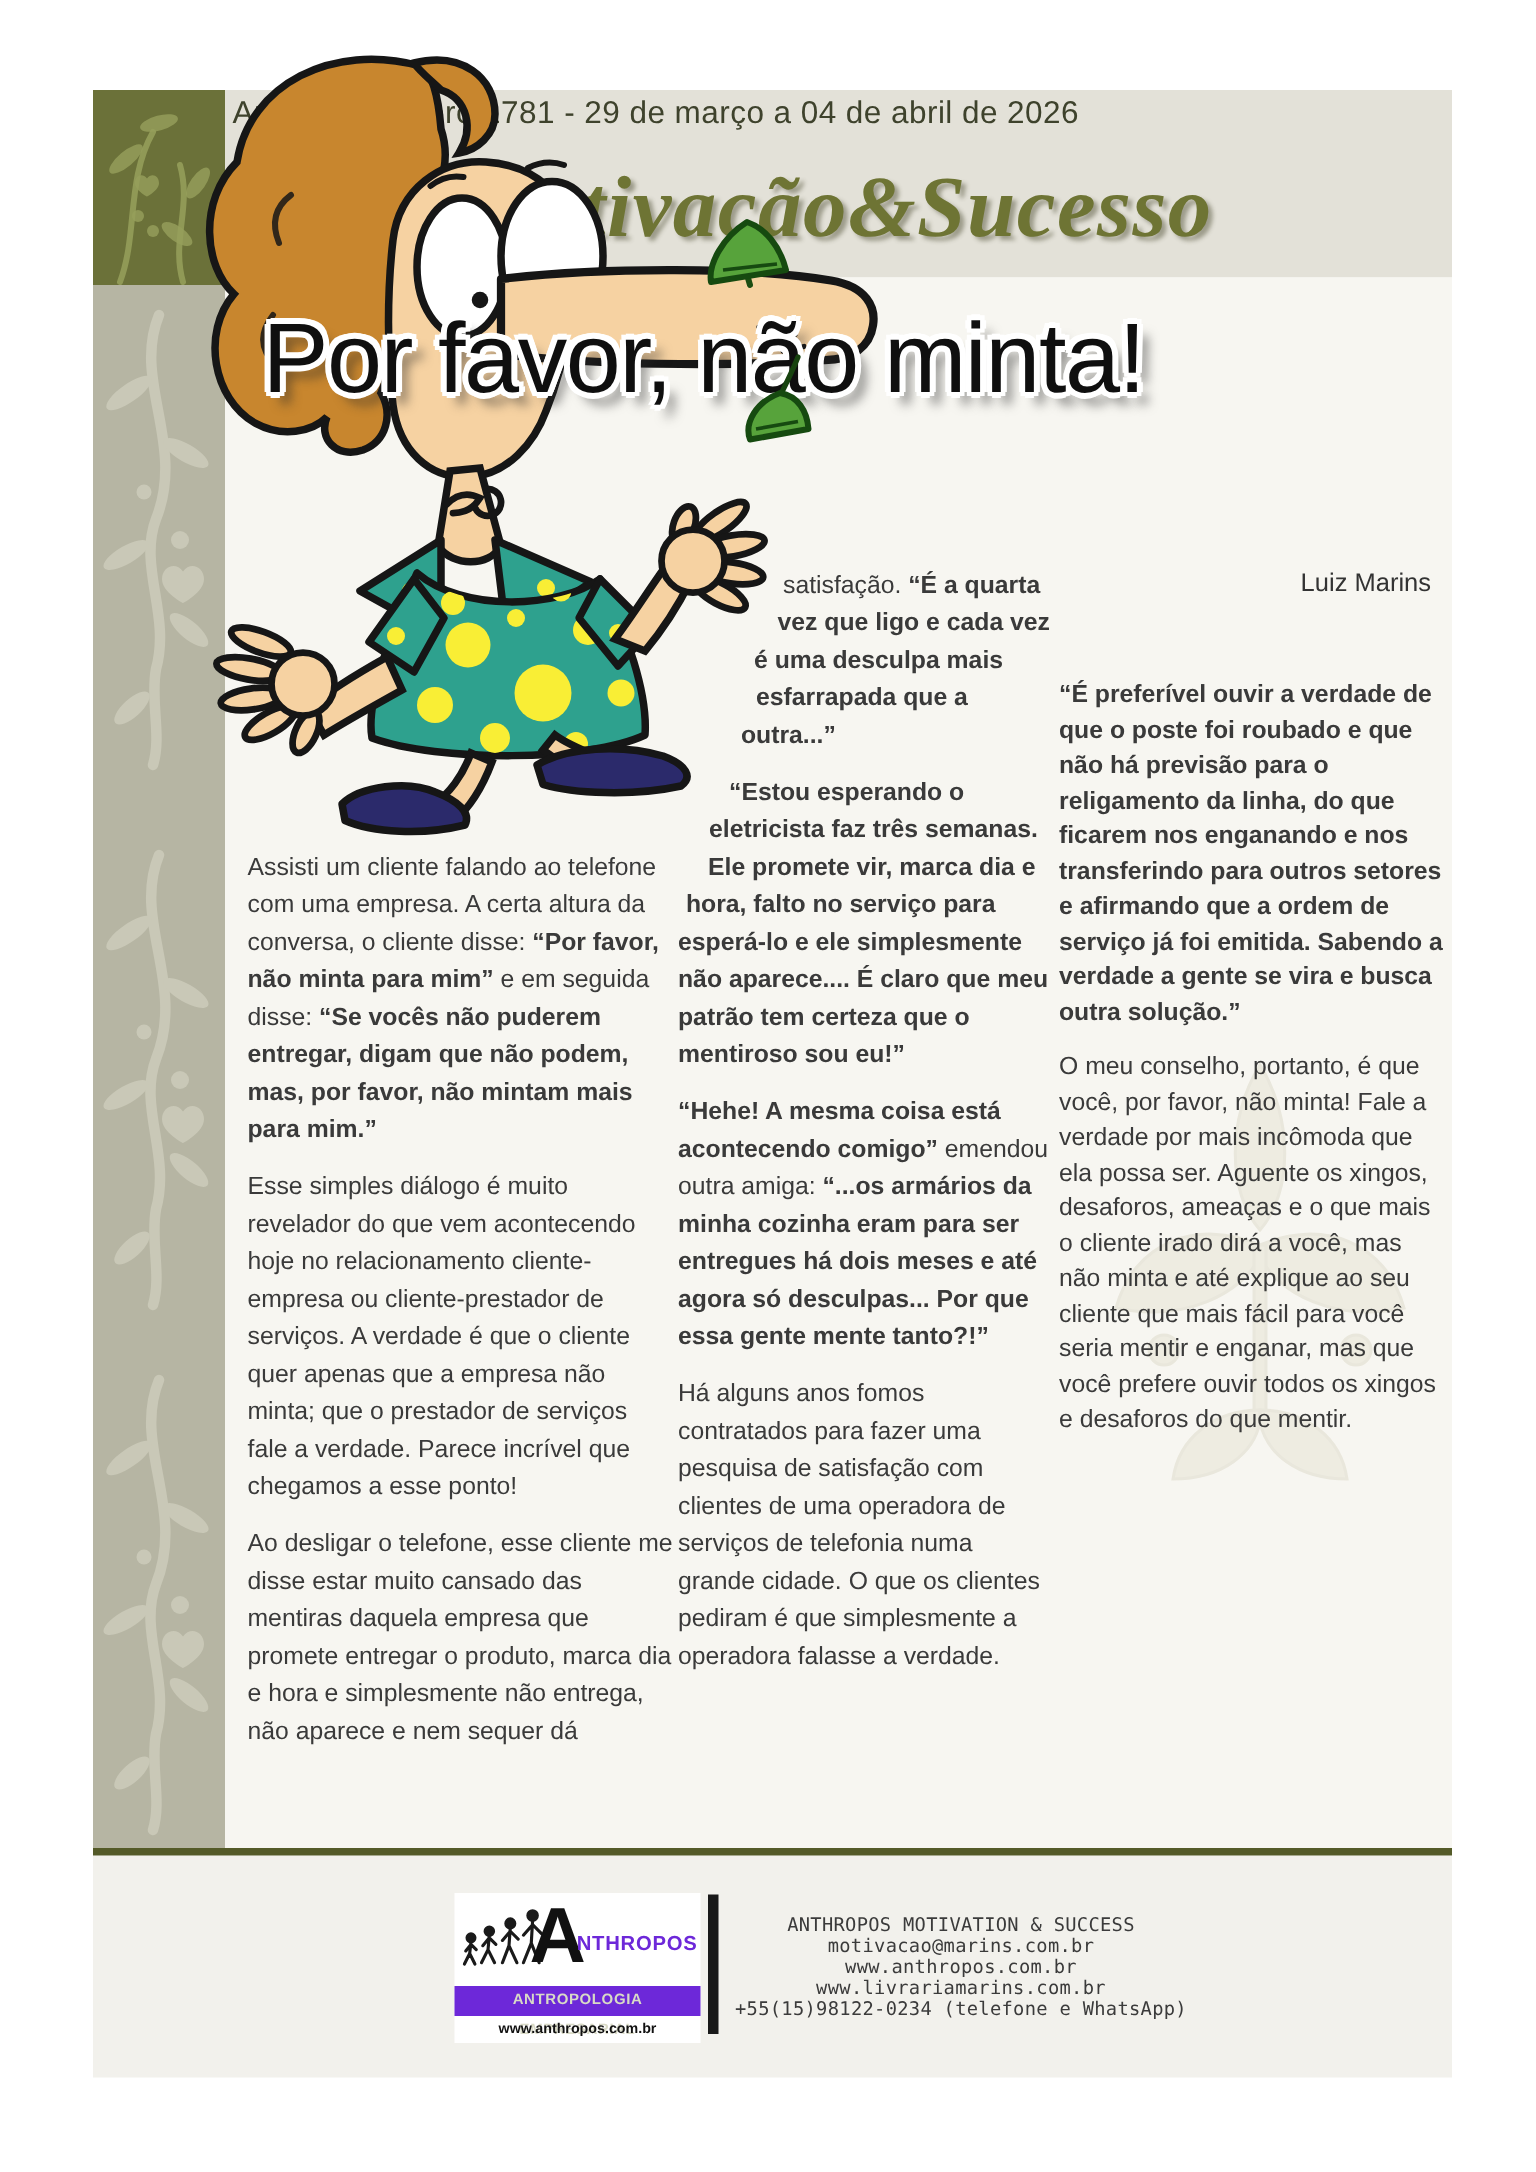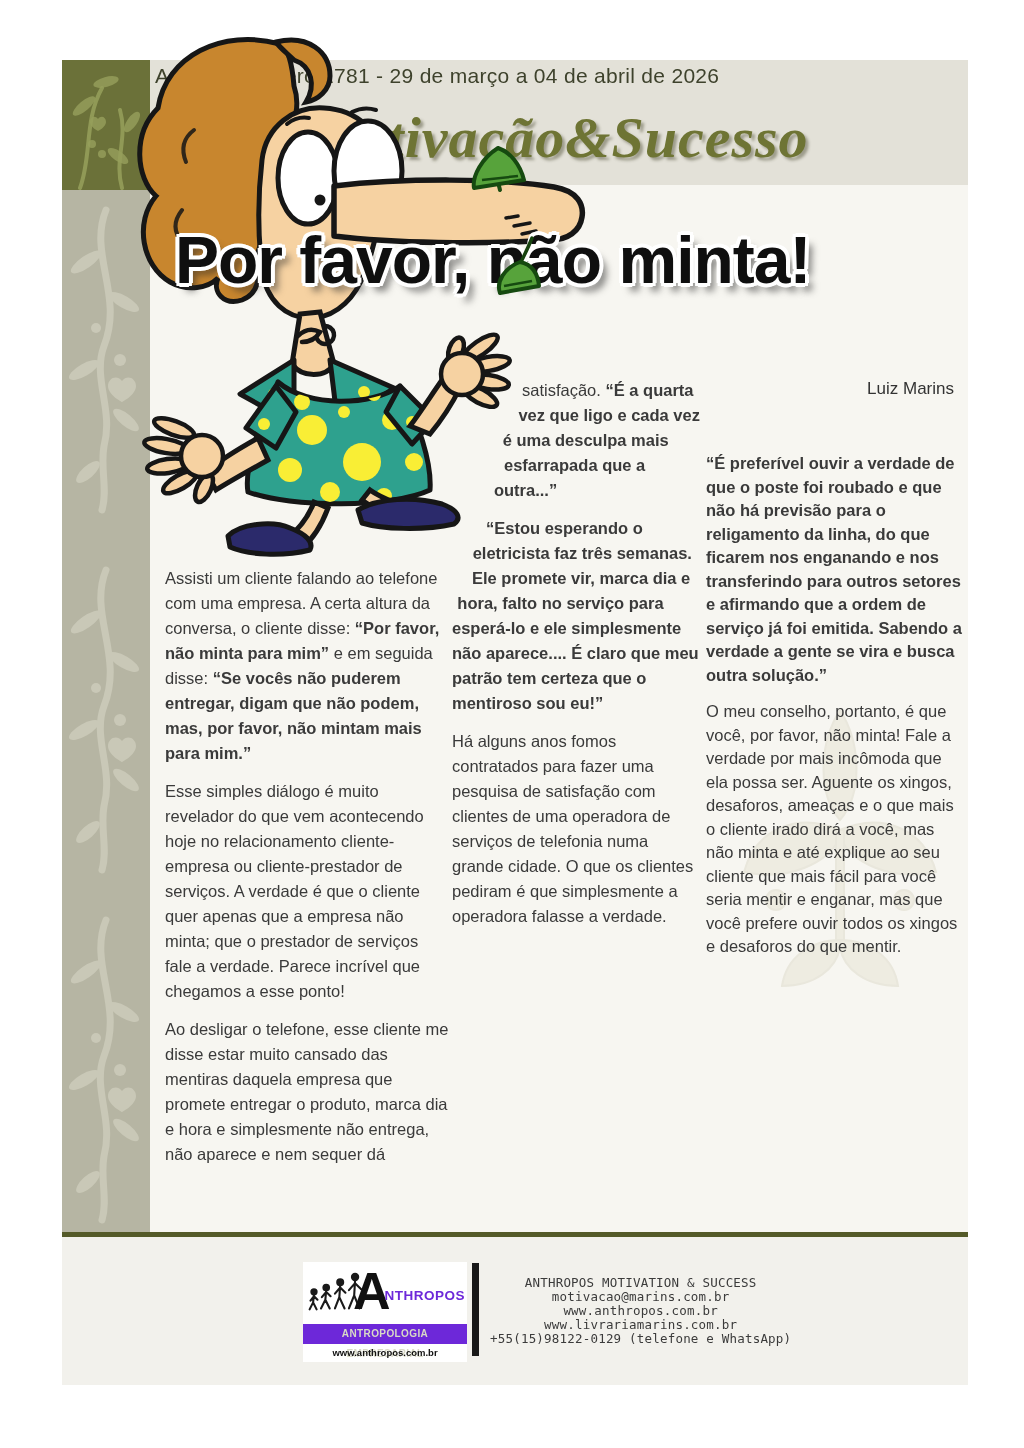--- a/index.html
+++ b/index.html
@@ -26,22 +26,22 @@
   .issue-line{position:absolute;left:155px;top:64px;z-index:1;
         font-size:21px;color:#3e422c;letter-spacing:.3px;}
   .cursive-title{position:absolute;left:305px;top:104px;z-index:1;
         font-family:"Liberation Serif",serif;font-style:italic;font-weight:700;
         font-size:58px;color:var(--olive-title,#6e7434);letter-spacing:1px;
         text-shadow:3px 3px 3px rgba(70,70,45,.45);white-space:nowrap;}
   .byline{position:absolute;right:70px;top:356px;z-index:1;
         font-size:17px;color:#333;margin-top:23px;}
 
   
-  .big-title{position:absolute;left:175px;top:222px;z-index:3;white-space:nowrap;
-        font-size:66px;font-weight:700;letter-spacing:-1px;color:var(--title-ink,#0f0f0f);
+  .big-title{position:absolute;left:175px;top:200px;z-index:3;white-space:nowrap;
+        font-size:66px;font-weight:400;letter-spacing:-1px;color:var(--title-ink,#0f0f0f);
         text-shadow:
           -3px -3px 0 #fff, 3px -3px 0 #fff, -3px 3px 0 #fff, 3px 3px 0 #fff,
           -4px 0 0 #fff, 4px 0 0 #fff, 0 -4px 0 #fff, 0 4px 0 #fff,
           7px 8px 7px rgba(40,40,40,.55);}
 
   
   .cartoon{position:absolute;left:62px;top:30px;width:540px;height:540px;z-index:2;}
   .leaf-overlay{position:absolute;left:494px;top:236px;width:70px;height:70px;z-index:4;}
 
   
@@ -261,20 +261,21 @@
 
   <div class="col col1">
       <p><span class="n">Assisti um cliente falando ao telefone com uma empresa. A certa altura da conversa, o cliente disse: </span><span class="q">“Por favor, não minta para mim”</span><span class="n"> e em seguida disse: </span><span class="q">“Se vocês não puderem entregar, digam que não podem, mas, por favor, não mintam mais para mim.”</span></p>
       <p><span class="n">Esse simples diálogo é muito revelador do que vem acontecendo hoje no relacionamento cliente-empresa ou cliente-prestador de serviços. A verdade é que o cliente quer apenas que a empresa não minta; que o prestador de serviços fale a verdade. Parece incrível que chegamos a esse ponto!</span></p>
       <p><span class="n">Ao desligar o telefone, esse cliente me disse estar muito cansado das mentiras daquela empresa que promete entregar o produto, marca dia e hora e simplesmente não entrega, não aparece e nem sequer dá</span></p>
     </div>
   <div class="col col2">
     <div class="wrap-shape"></div>
   <p><span class="n">satisfação. </span><span class="q">“É a quarta vez que ligo e cada vez é uma desculpa mais esfarrapada que a outra...”</span></p>
       <p><span class="q">“Estou esperando o eletricista faz três semanas. Ele promete vir, marca dia e hora, falto no serviço para esperá-lo e ele simplesmente não aparece.... É claro que meu patrão tem certeza que o mentiroso sou eu!”</span></p>
+      <p><span class="q">“Hehe! A mesma coisa está acontecendo comigo”</span><span class="n"> emendou outra amiga: </span><span class="q">“...os armários da minha cozinha eram para ser entregues há dois meses e até agora só desculpas... Por que essa gente mente tanto?!”</span></p>
       <p><span class="n">Há alguns anos fomos contratados para fazer uma pesquisa de satisfação com clientes de uma operadora de serviços de telefonia numa grande cidade. O que os clientes pediram é que simplesmente a operadora falasse a verdade.</span></p>
     </div>
   <div class="col col3">
       <p><span class="q">“É preferível ouvir a verdade de que o poste foi roubado e que não há previsão para o religamento da linha, do que ficarem nos enganando e nos transferindo para outros setores e afirmando que a ordem de serviço já foi emitida. Sabendo a verdade a gente se vira e busca outra solução.”</span></p>
       <p><span class="n">O meu conselho, portanto, é que você, por favor, não minta! Fale a verdade por mais incômoda que ela possa ser. Aguente os xingos, desaforos, ameaças e o que mais o cliente irado dirá a você, mas não minta e até explique ao seu cliente que mais fácil para você seria mentir e enganar, mas que você prefere ouvir todos os xingos e desaforos do que mentir.</span></p>
     </div>
 
   <div class="rule"></div>
   <div class="footer-panel"></div>
 
@@ -298,16 +299,16 @@
     <div class="logo-bar">ANTROPOLOGIA EMPRESARIAL</div>
     <div class="logo-url">www.anthropos.com.br</div>
   </div>
 
   <div class="v-divider"></div>
   <div class="contact">
       <div>ANTHROPOS MOTIVATION &amp; SUCCESS</div>
       <div>motivacao@marins.com.br</div>
       <div>www.anthropos.com.br</div>
       <div>www.livrariamarins.com.br</div>
-      <div>+55(15)98122-0129 (telefone e WhatsApp)</div>
+      <div>+55(15)98122-0234 (telefone e WhatsApp)</div>
     </div>
 
 </div>
 
 </body></html>

